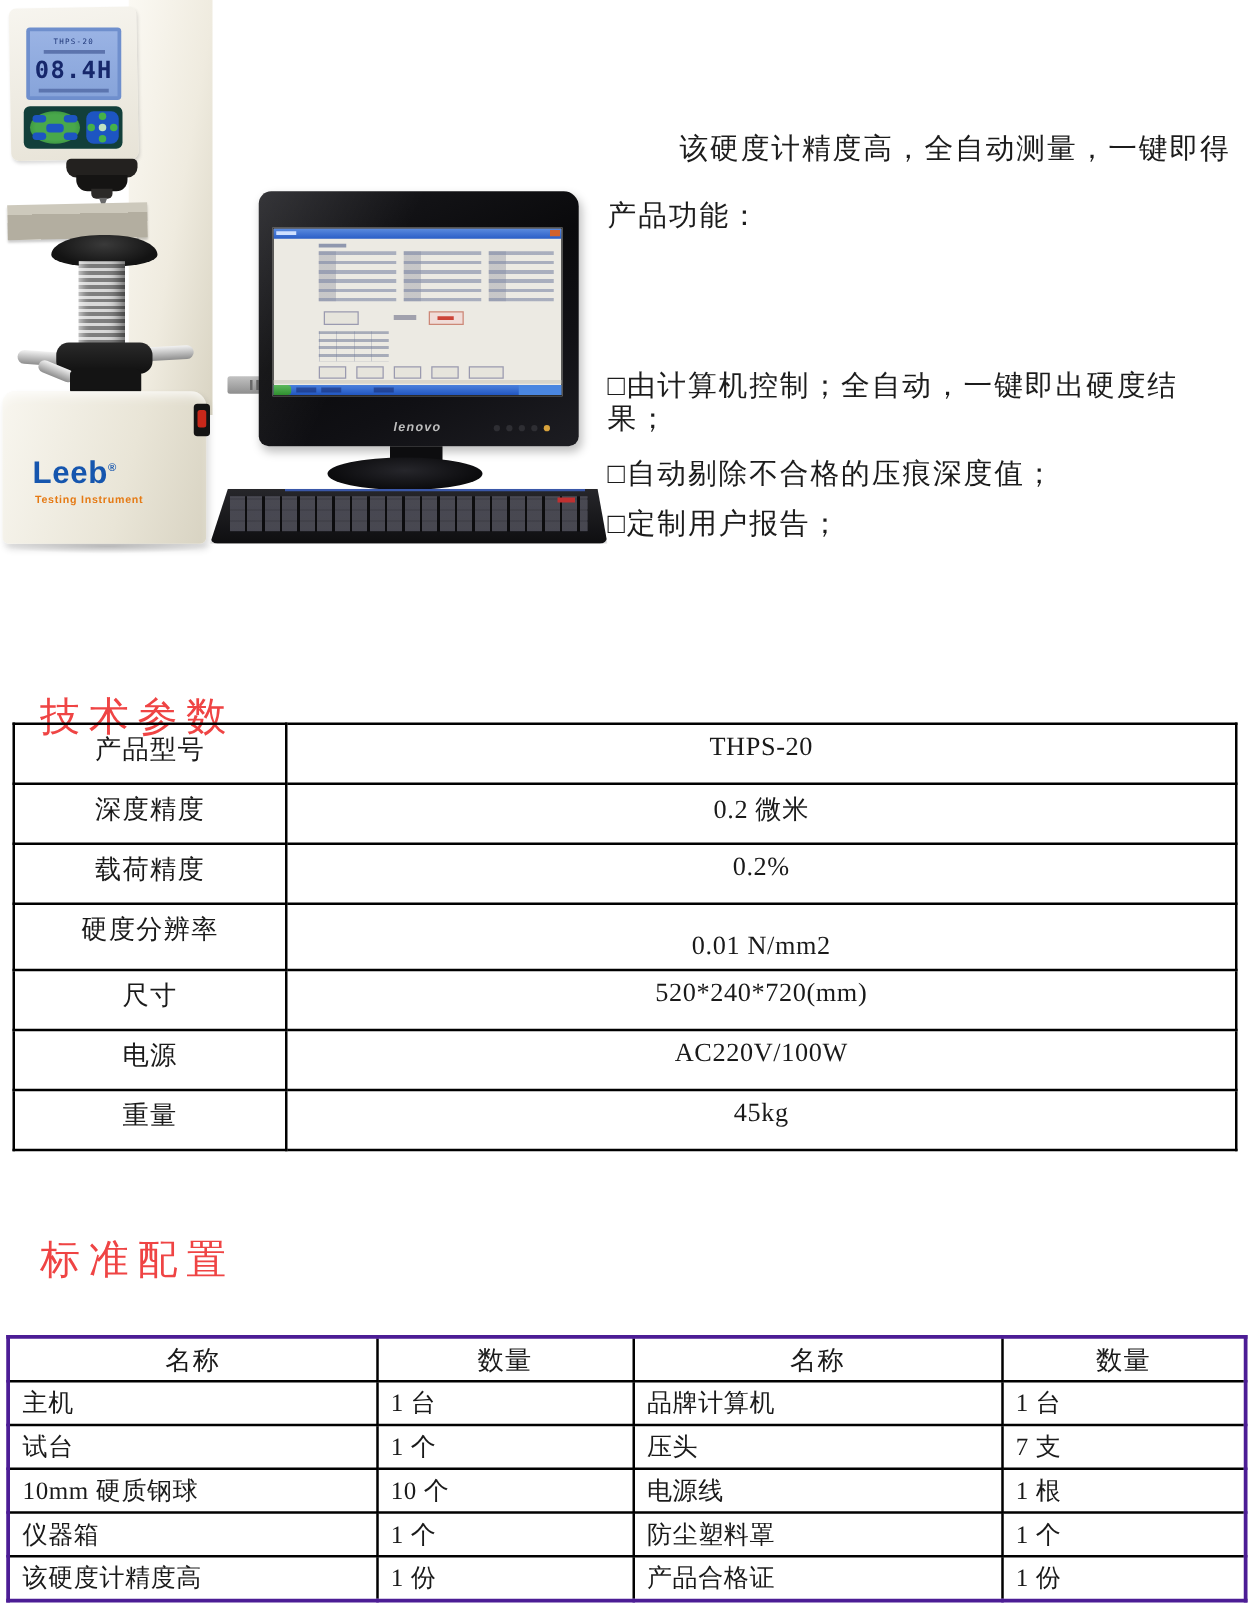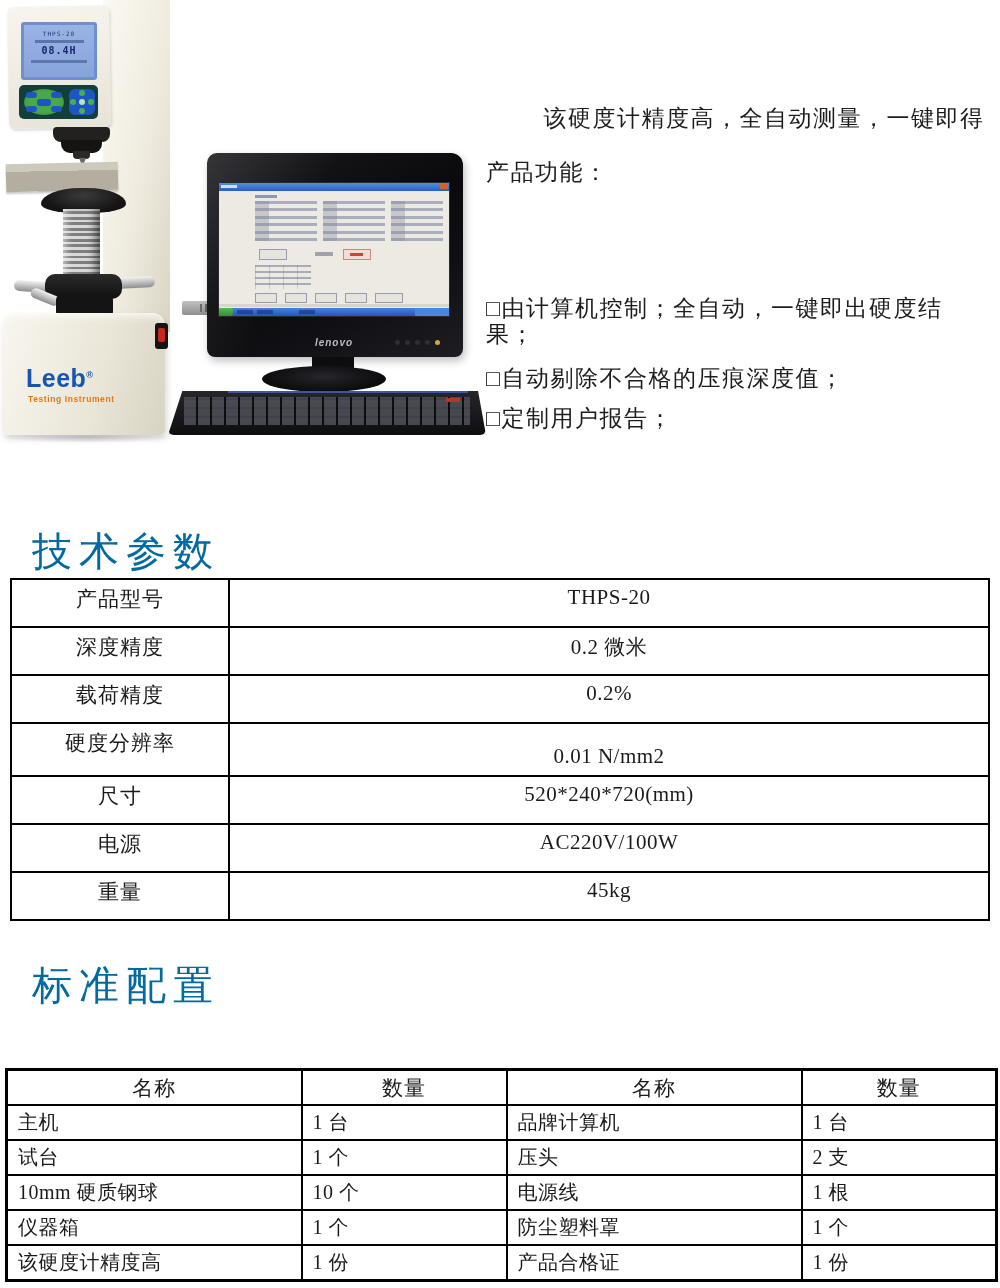--- a/index.html
+++ b/index.html
@@ -6,44 +6,44 @@
   #page{position:relative;width:1000px;height:1288px;background:#fff;overflow:hidden;
         font-family:"Liberation Serif","DejaVu Serif",serif;color:#1a1a1a;}
   .abs{position:absolute;}
 
   
   .textcol{left:486px;width:510px;font-size:23px;line-height:26px;letter-spacing:1.5px;color:#1c1c1c;}
   .line{display:block;white-space:pre-wrap;}
   .ind{text-indent:2em;}
 
   
-  .section-title{font-size:40px;letter-spacing:7px;color:#0369a1;}
+  .section-title{font-size:32px;letter-spacing:7px;color:#ef4444;margin-top:28px;}
 
   
   table{border-collapse:collapse;table-layout:fixed;font-family:"Liberation Serif","DejaVu Serif",serif;}
   .spec-table{left:10px;top:578px;width:980px;border:2px solid #000;}
   .spec-table td{border:2px solid #000;height:40px;vertical-align:top;padding-top:5px;font-size:21px;}
   .spec-table td.lbl{text-align:center;letter-spacing:1px;}
   .spec-table td.val{text-align:center;letter-spacing:0.5px;}
-  .cfg-table{left:5px;top:1068px;width:990px;border:3px solid #000000;}
+  .cfg-table{left:5px;top:1068px;width:990px;border:3px solid #4c1d95;}
   .cfg-table th{border:2px solid #000;height:31px;font-weight:normal;font-size:21px;text-align:center;letter-spacing:1px;}
   .cfg-table td{border:2px solid #000;height:31px;font-size:20px;text-align:left;padding-left:10px;vertical-align:middle;letter-spacing:0.5px;}
 
   
   .photo{left:0;top:0;width:482px;height:470px;}
   .tester-column{left:103px;top:0;width:67px;height:332px;
      background:linear-gradient(100deg,#fbf9f3 0%,#efebdf 55%,#d9d4c3 100%);}
   .tester-head{left:8px;top:6px;width:102px;height:122px;border-radius:6px;
      background:linear-gradient(170deg,#f7f5ef,#e7e3d7);transform:rotate(-1deg);
      box-shadow:1px 2px 3px rgba(0,0,0,0.15);}
   .lcd-frame{left:21px;top:22px;width:76px;height:58px;background:#6f8fcd;border-radius:3px;padding:3px;box-sizing:border-box;}
   .lcd{width:100%;height:100%;background:linear-gradient(180deg,#9ab3e4,#87a4da);text-align:center;overflow:hidden;}
   .lcd-model{font-size:6px;color:#1d3577;margin-top:5px;letter-spacing:1px;font-family:"DejaVu Sans Mono",monospace;}
   .lcd-subline{height:3px;width:70%;margin:3px auto 2px;background:rgba(25,45,110,.45);}
-  .lcd-reading{font-size:10px;font-weight:bold;color:#16276b;letter-spacing:1px;font-family:"DejaVu Sans Mono",monospace;}
+  .lcd-reading{font-size:19px;font-weight:bold;color:#16276b;letter-spacing:1px;font-family:"DejaVu Sans Mono",monospace;}
   .lcd-botline{height:2.5px;width:80%;margin:4px auto 0;background:rgba(25,45,110,.4);}
   .keypad{left:19px;top:85px;width:79px;height:34px;background:#123f3a;border-radius:5px;}
   .kp-left{left:5px;top:4px;width:40px;height:26px;border-radius:50%;
      background:radial-gradient(ellipse,#49a84b 55%,#2d7f35);}
   .kp-dot{position:absolute;width:11px;height:6px;background:#1d55c2;border-radius:3px;}
   .kp-c{left:13px;top:10px;width:14px;height:7px;}
   .kp-right{left:50px;top:4px;width:26px;height:26px;background:#1d55c2;border-radius:6px;}
   .kp-g{position:absolute;width:6px;height:6px;background:#46b14a;border-radius:50%;}
   .indenter-a{left:53px;top:127px;width:57px;height:15px;background:#23211f;border-radius:4px 4px 8px 8px;}
   .indenter-b{left:61px;top:140px;width:41px;height:13px;background:#151413;border-radius:0 0 9px 9px;}
@@ -314,21 +314,21 @@
       <tr>
         <td>主机</td>
         <td>1 台</td>
         <td>品牌计算机</td>
         <td>1 台</td>
       </tr>
       <tr>
         <td>试台</td>
         <td>1 个</td>
         <td>压头</td>
-        <td>2 支</td>
+        <td>7 支</td>
       </tr>
       <tr>
         <td>10mm 硬质钢球</td>
         <td>10 个</td>
         <td>电源线</td>
         <td>1 根</td>
       </tr>
       <tr>
         <td>仪器箱</td>
         <td>1 个</td>

